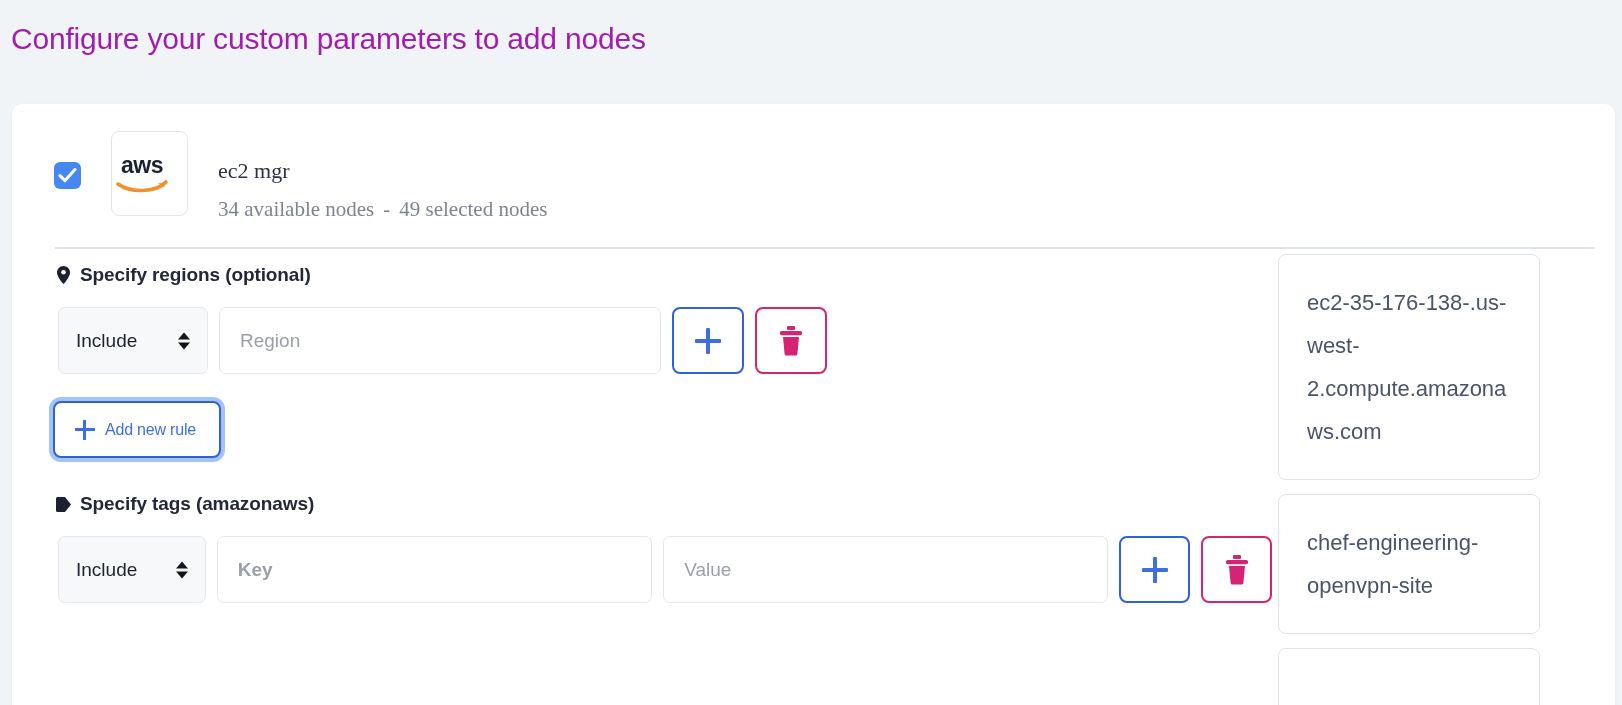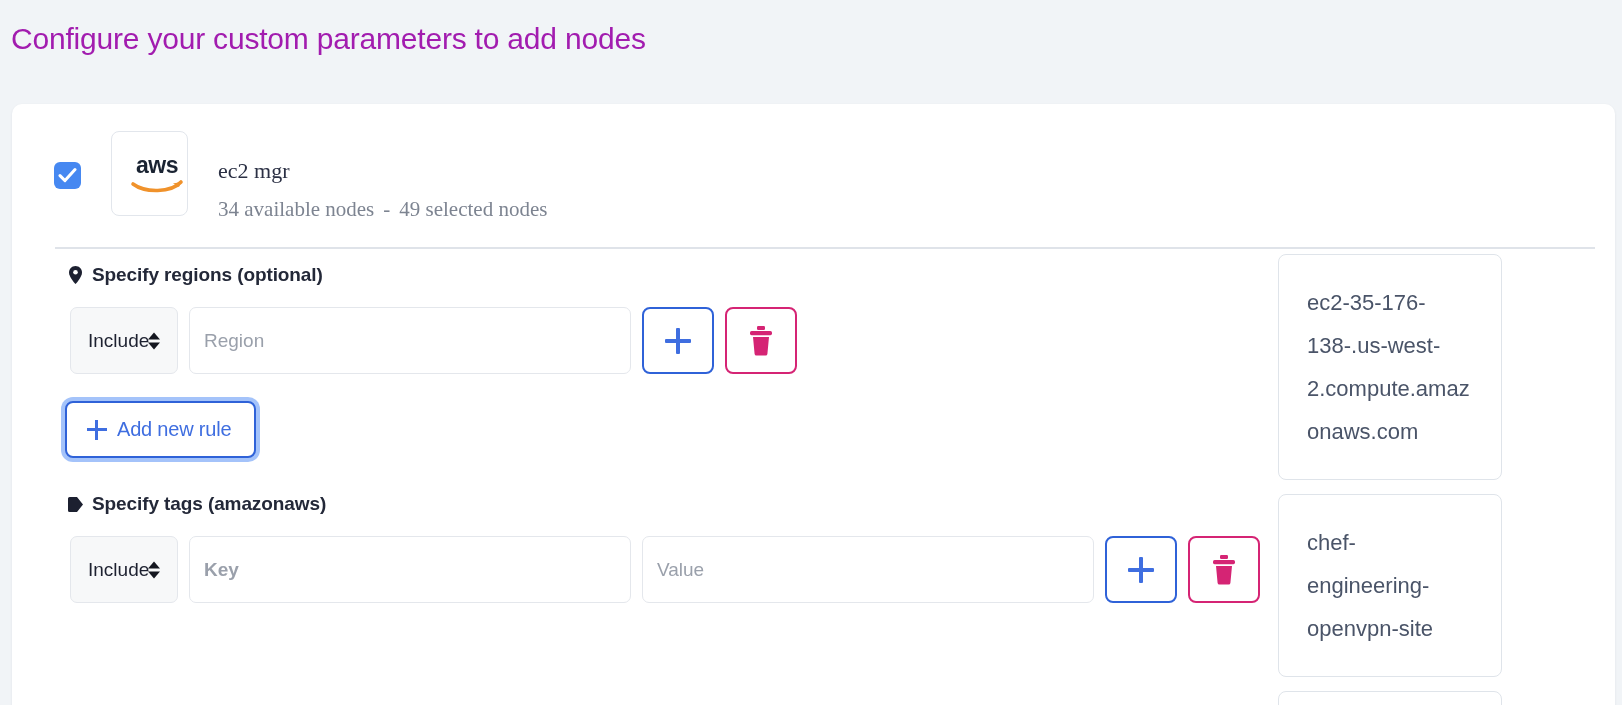--- a/index.html
+++ b/index.html
@@ -66,21 +66,21 @@
     position: absolute;
     left: 99px;
     top: 27px;
     width: 77px;
     height: 85px;
     background: #fff;
     border: 1px solid #e2e6ec;
     border-radius: 8px;
     display: flex;
     align-items: center;
-    justify-content: flex-end;
+    justify-content: flex-start;
   }
 
   .provider-text { position: absolute; left: 206px; top: 52px; font-family: Liberation Serif, serif; }
   .provider-name {
     font-size: 22px;
     color: #2b3044;
     font-weight: 400;
     line-height: 30px;
   }
   .provider-meta {
@@ -100,21 +100,20 @@
     height: 2px;
     background: #dfe3e9;
   }
 
   
   .config-col {
     position: absolute;
     left: 0;
     top: 160px;
     width: 1260px;
-    margin-left: 12px;
   }
 
   .section-label {
     display: flex;
     align-items: center;
     gap: 9px;
     padding-left: 44px;
     font-size: 19px;
     font-weight: 700;
     color: #232838;
@@ -131,21 +130,21 @@
   .rule-row {
     display: flex;
     align-items: center;
     gap: 11px;
     padding-left: 46px;
     margin-top: 21px;
   }
 
   .select-box {
     position: relative;
-    width: 108px;
+    width: 150px;
     height: 67px;
     background: #f7f8f9;
     border: 1px solid #e4e7ec;
     border-radius: 7px;
     display: flex;
     align-items: center;
     padding-left: 17px;
     font-size: 19px;
     color: #1d2130;
     cursor: pointer;
@@ -166,21 +165,21 @@
     border-right: 6px solid transparent;
   }
   .select-arrows i.up { border-bottom: 7px solid #14161f; }
   .select-arrows i.down { border-top: 7px solid #14161f; }
 
   .text-input {
     height: 67px;
     background: #fff;
     border: 1px solid #e4e7ec;
     border-radius: 7px;
-    padding: 0 14px;
+    padding: 0 20px;
     font-size: 19px;
     color: #737373;
     font-family: "Liberation Sans", sans-serif;
     outline: none;
   }
   .text-input::placeholder { color: #9aa0ab; }
   .text-input.region { width: 442px; }
   .text-input.key { width: 442px; font-weight: bold; }
   .text-input.value { width: 452px; }
 
@@ -216,21 +215,21 @@
     display: inline-flex;
     align-items: center;
     gap: 10px;
     height: 57px;
     padding: 0 23px 0 20px;
     background: #fff;
     border: 2px solid #2f62d8;
     border-radius: 8px;
     box-shadow: 0 0 0 4px rgba(90,145,245,0.55);
     color: #3f6ee0;
-    font-size: 20px;
+    font-size: 16px;
     font-family: "Liberation Sans", sans-serif;
     cursor: pointer;
     letter-spacing: -0.2px;
   }
   .add-rule-btn .mini-plus {
     position: relative;
     width: 20px; height: 20px;
     flex: 0 0 20px;
   }
   .add-rule-btn .mini-plus::before,
@@ -248,21 +247,21 @@
   .node-list {
     position: absolute;
     left: 1266px;
     top: 150px;
     width: 340px;
     height: 490px;
     overflow: hidden;
   }
 
   .node-card {
-    width: 224px;
+    width: 262px;
     background: #fff;
     border: 1px solid #dfe4ea;
     border-radius: 8px;
     margin-bottom: 14px;
     padding: 26px 26px 26px 28px;
     font-size: 22px;
     line-height: 43px;
     color: #4a5468;
     word-break: break-word;
     overflow-wrap: anywhere;

